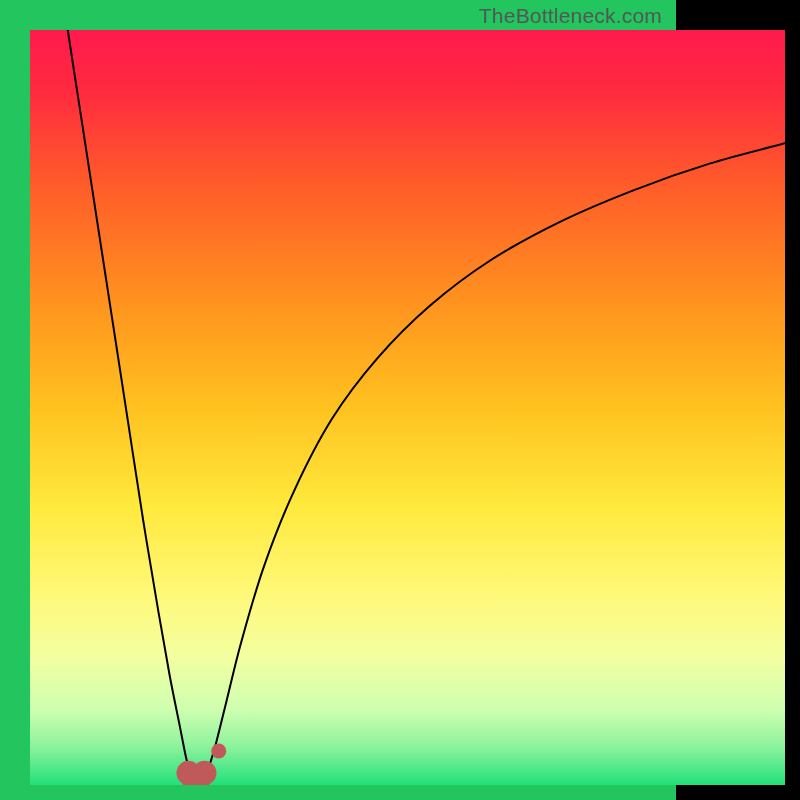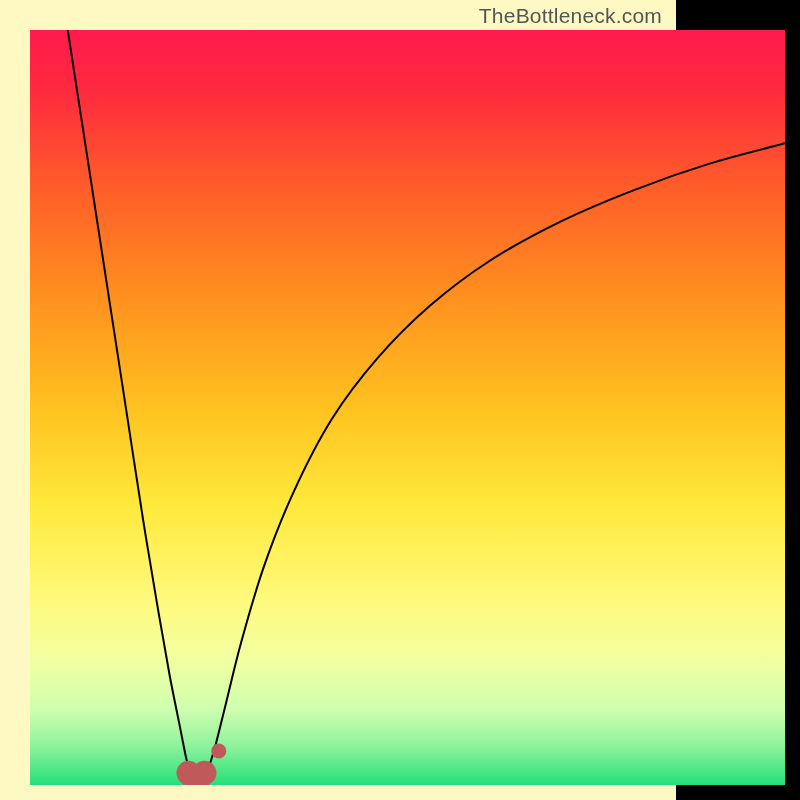--- a/index.html
+++ b/index.html
@@ -10,21 +10,21 @@
     overflow: hidden;
     background: #000;
     font-family: Arial, Helvetica, sans-serif;
   }
   .frame {
     position: absolute;
     left: 0;
     top: 0;
     width: 676px;
     height: 800px;
-    background: #fef9c3;
+    background: #22c55e;
   }
   .plot {
     position: absolute;
     overflow: hidden;
   }
   .gradient {
     position: absolute;
     left: 0; top: 0; right: 0; bottom: 0;
   }
   .curves {

